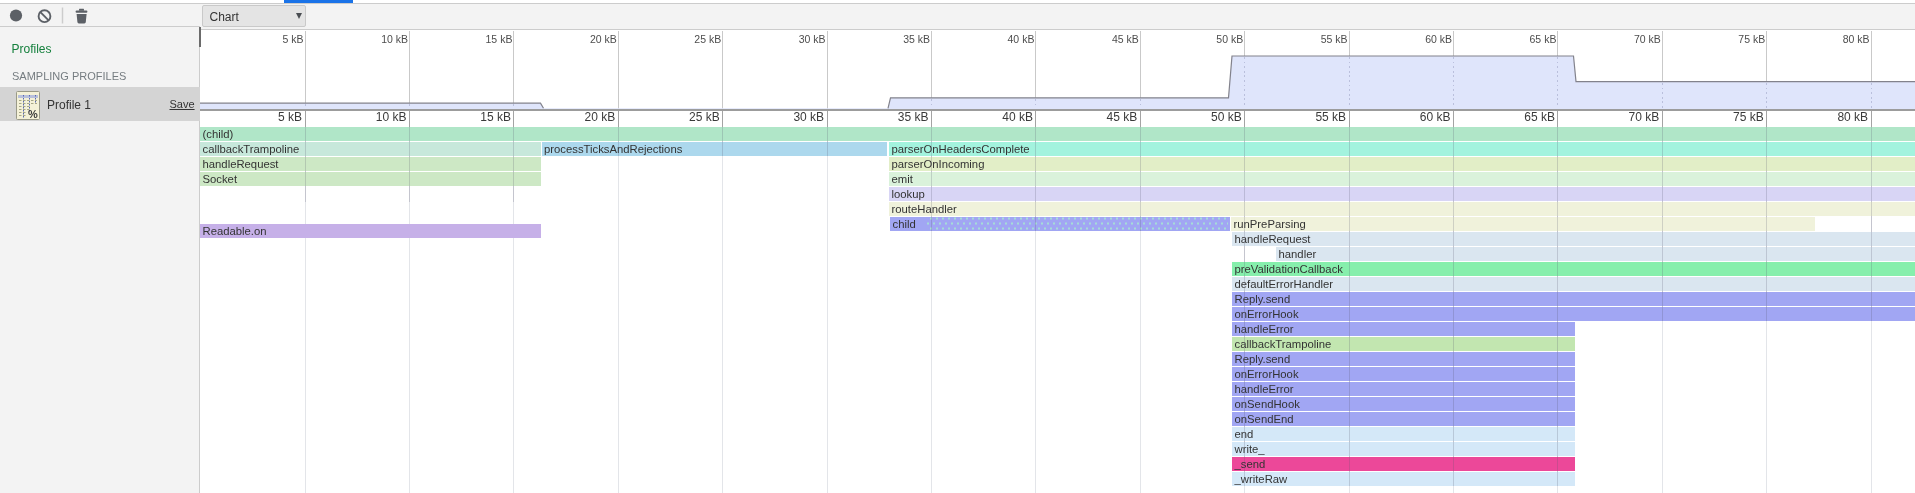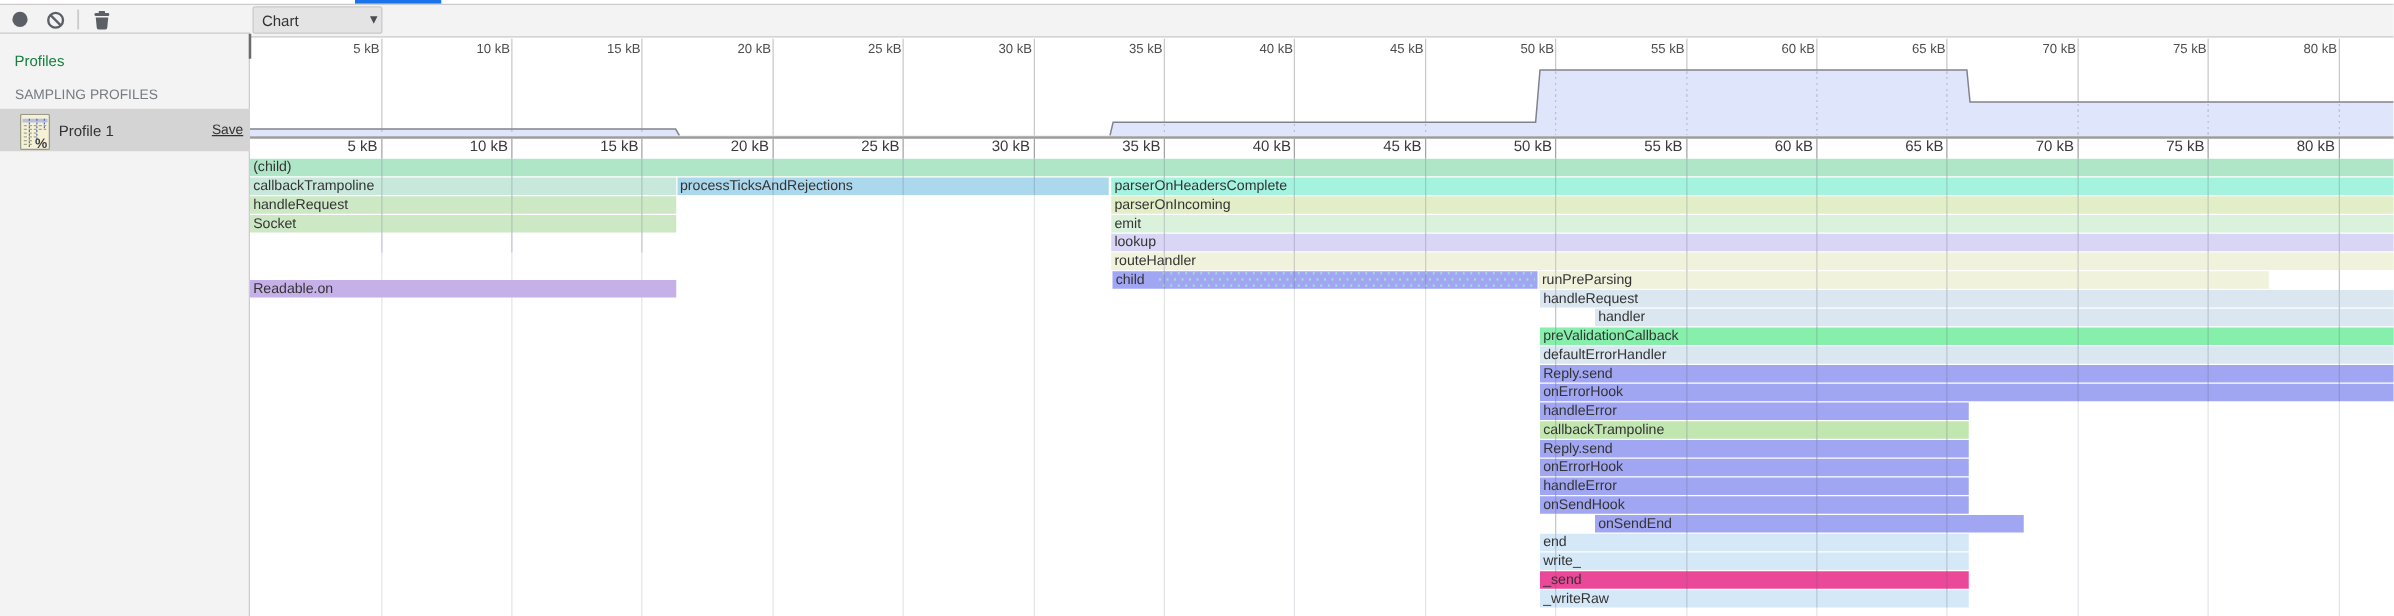--- a/index.html
+++ b/index.html
@@ -199,21 +199,21 @@
 <div class="blk" style="left:1232.0px;top:262px;width:744px;background:#86efac;">preValidationCallback</div>
 <div class="blk" style="left:1232.0px;top:277px;width:683.0px;background:#dae6f0;">defaultErrorHandler</div>
 <div class="blk" style="left:1232.0px;top:292px;width:683.0px;background:#a1a6f3;">Reply.send</div>
 <div class="blk" style="left:1232.0px;top:307px;width:683.0px;background:#a1a6f3;">onErrorHook</div>
 <div class="blk" style="left:1232.0px;top:322px;width:342.5px;background:#a1a6f3;">handleError</div>
 <div class="blk" style="left:1232.0px;top:337px;width:342.5px;background:#c2e6b0;">callbackTrampoline</div>
 <div class="blk" style="left:1232.0px;top:352px;width:342.5px;background:#a1a6f3;">Reply.send</div>
 <div class="blk" style="left:1232.0px;top:367px;width:342.5px;background:#a1a6f3;">onErrorHook</div>
 <div class="blk" style="left:1232.0px;top:382px;width:342.5px;background:#a1a6f3;">handleError</div>
 <div class="blk" style="left:1232.0px;top:397px;width:342.5px;background:#a1a6f3;">onSendHook</div>
-<div class="blk" style="left:1232.0px;top:412px;width:342.5px;background:#a1a6f3;margin-left:44px;">onSendEnd</div>
+<div class="blk" style="left:1232.0px;top:412px;width:342.5px;background:#a1a6f3;">onSendEnd</div>
 <div class="blk" style="left:1232.0px;top:427px;width:342.5px;background:#d4e8f8;">end</div>
 <div class="blk" style="left:1232.0px;top:442px;width:342.5px;background:#d4e8f8;">write_</div>
 <div class="blk" style="left:1232.0px;top:457px;width:342.5px;background:#ec4899;">_send</div>
 <div class="blk" style="left:1232.0px;top:472px;width:342.5px;background:#d4e8f8;">_writeRaw</div>
 <div class="gfvl" style="left:304.6px;"></div>
 <div class="gdash" style="left:304.6px;height:75px;"></div>
 <div class="gfvl" style="left:409.0px;"></div>
 <div class="gdash" style="left:409.0px;height:75px;"></div>
 <div class="gfvl" style="left:513.4px;"></div>
 <div class="gdash" style="left:513.4px;height:75px;"></div>

